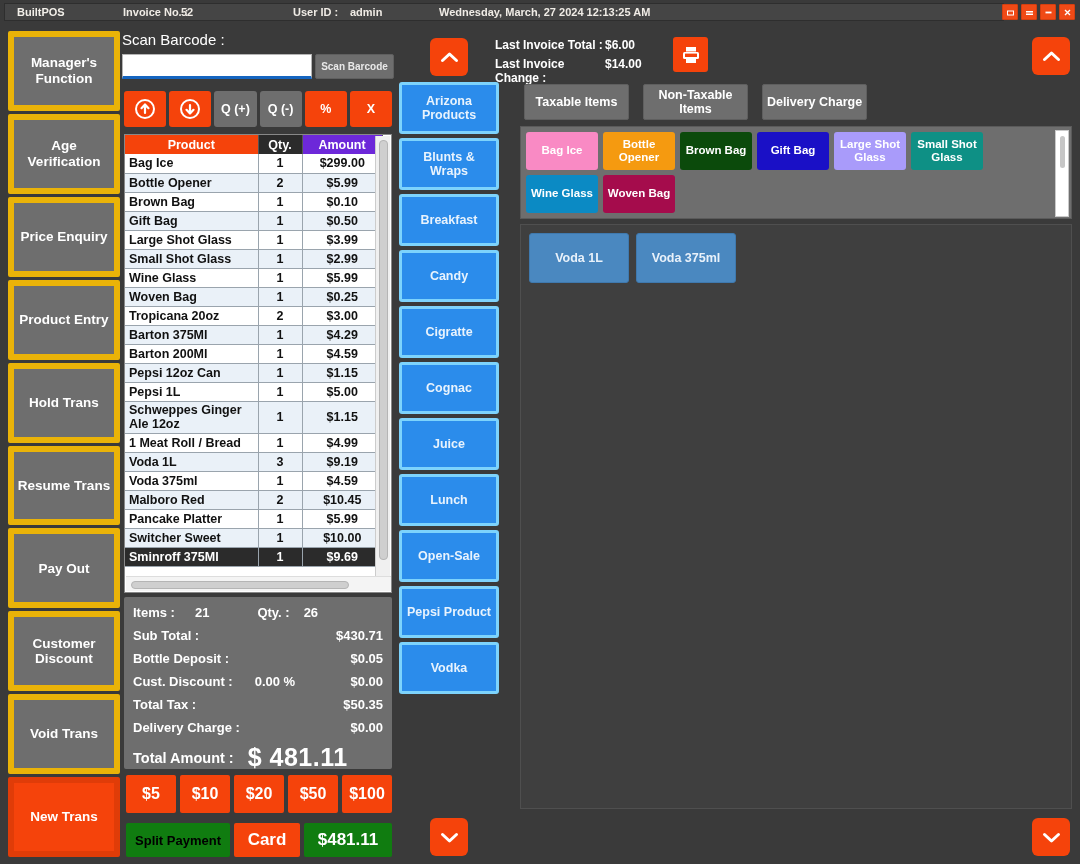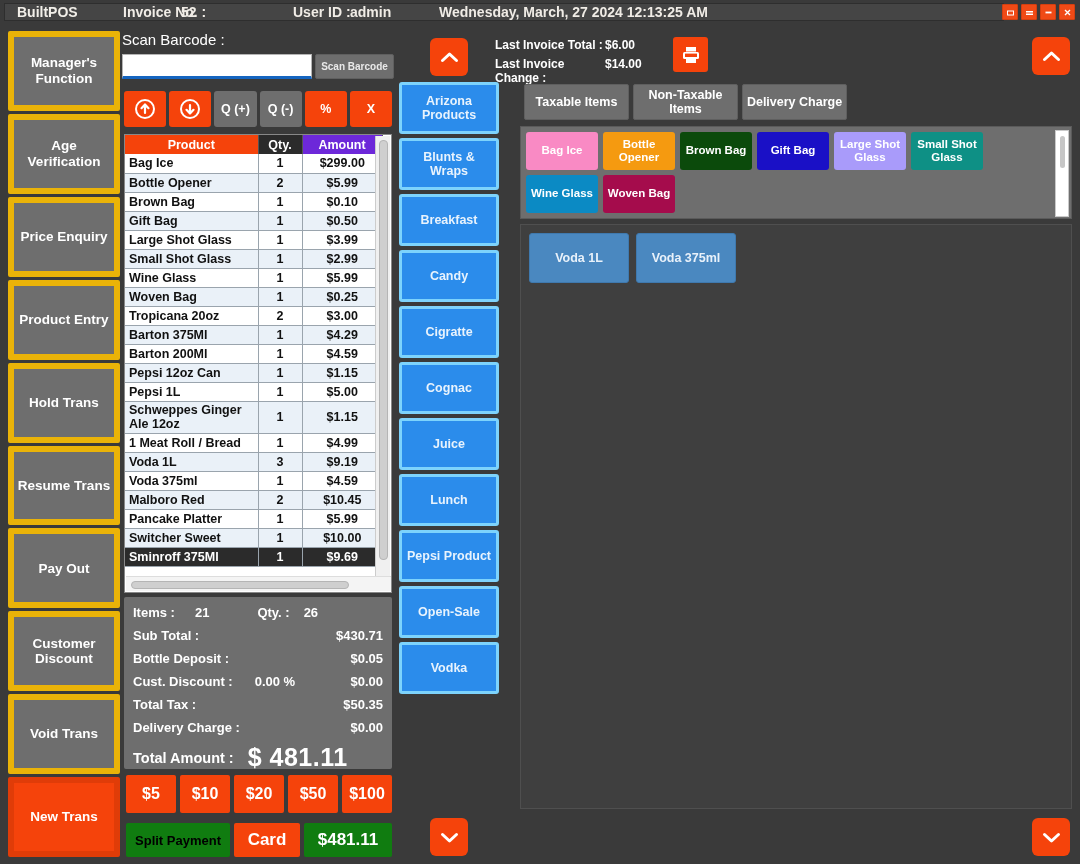--- a/index.html
+++ b/index.html
@@ -16,21 +16,21 @@
     position: absolute; left: 0; top: 0; width: 1080px; height: 24px;
     background: #3a3a3a;
     display: flex; align-items: center;
   }
   #titlebar .tb-inner {
     position: absolute; left: 4px; top: 3px; width: 1000px; height: 18px;
     background: #454545; border: 1px solid #2e2e2e;
     display: flex; align-items: center;
   }
   .tb-label {
-    font-size: 14px; font-weight: bold; color: #f0ece6;
+    font-size: 11px; font-weight: bold; color: #f0ece6;
     white-space: nowrap;
   }
   .tb-brand { position: absolute; left: 12px; color: #f2efe9; }
   .tb-inv   { position: absolute; left: 118px; }
   .tb-inv-val { position: absolute; left: 176px; }
   .tb-user  { position: absolute; left: 288px; }
   .tb-user-val { position: absolute; left: 345px; }
   .tb-date  { position: absolute; left: 434px; }
 
   #winbtns { position: absolute; right: 5px; top: 4px; display: flex; gap: 3px; }
@@ -199,21 +199,21 @@
     background: #f5430b; border-radius: 3px;
     display: flex; align-items: center; justify-content: center;
   }
   #top-up {
     position: absolute; left: 1032px; top: 37px; width: 38px; height: 38px;
     background: #f5430b; border-radius: 6px;
     display: flex; align-items: center; justify-content: center;
   }
 
   
-  #tax-tabs { position: absolute; left: 524px; top: 84px; display: flex; gap: 4px; }
+  #tax-tabs { position: absolute; left: 524px; top: 84px; display: flex; gap: 14px; }
   .tax-tab {
     width: 105px; height: 36px; background: #6e6e6e; border: 1px solid #5f5f5f; border-radius: 2px;
     color: #ffffff; font-size: 12.5px; font-weight: bold; line-height: 1.15;
     display: flex; align-items: center; justify-content: center; text-align: center;
   }
 
   
   #tile-panel {
     position: absolute; left: 520px; top: 126px; width: 552px; height: 93px;
     background: #6e6e6e; border: 1px solid #5a5a5a; overflow: hidden;
@@ -563,24 +563,24 @@
     <div class="cat-btn">
       <span>Cognac</span>
     </div>
     <div class="cat-btn">
       <span>Juice</span>
     </div>
     <div class="cat-btn">
       <span>Lunch</span>
     </div>
     <div class="cat-btn">
+      <span>Open-Sale</span>
+    </div>
+    <div class="cat-btn">
       <span>Pepsi Product</span>
-    </div>
-    <div class="cat-btn">
-      <span>Open-Sale</span>
     </div>
     <div class="cat-btn">
       <span>Vodka</span>
     </div>
   </div>
 <div id="cat-down">
   <svg width="19" height="13" viewBox="0 0 19 13">
       <path d="M2.5 3.5 L9.5 10 L16.5 3.5" stroke="#fff" stroke-width="3" fill="none" stroke-linecap="round" stroke-linejoin="round"></path>
     </svg>
 </div>

